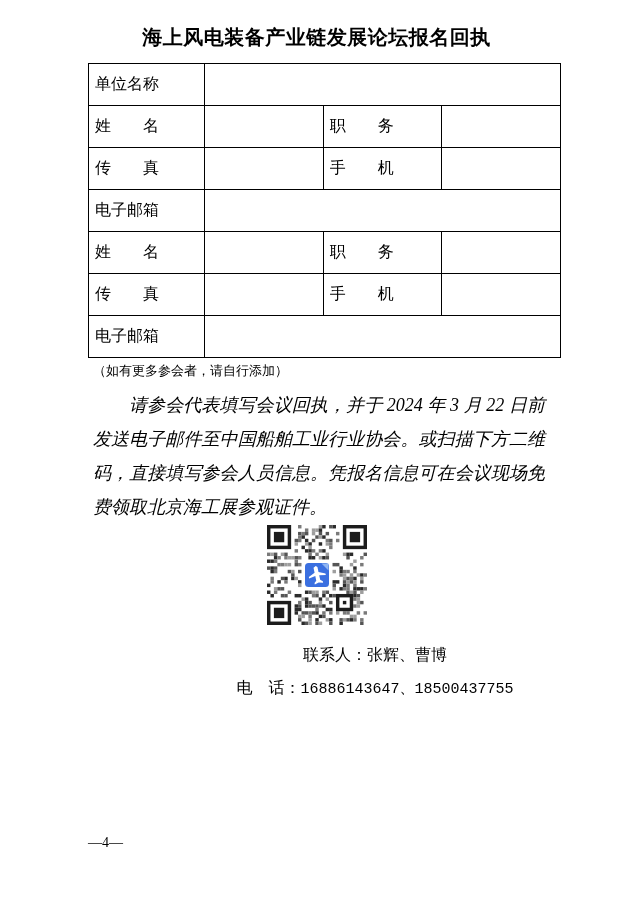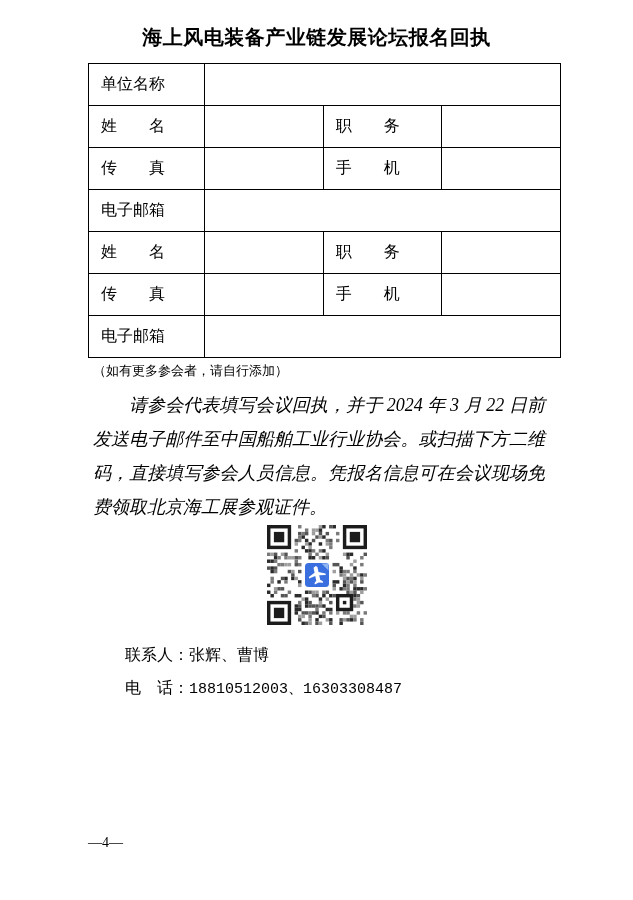--- a/index.html
+++ b/index.html
@@ -31,21 +31,21 @@
     width: 473px;
     border-collapse: collapse;
     table-layout: fixed;
   }
   table.reg-table td {
     border: 1px solid #000;
     height: 42px;
     vertical-align: middle;
     font-size: 16px;
   }
-  td.label-cell { padding-left: 12px; }
+  td.label-cell { padding-left: 6px; }
   td.value-cell { padding-left: 8px; }
   .col1 { width: 116px; }
   .col2 { width: 123px; }
   .col3 { width: 115px; margin-top: 40px; }
   .col4 { width: 119px; }
   .table-note {
     margin: 4px 0 0 93px;
     font-family: "Liberation Sans", sans-serif;
     font-size: 13px;
   }
@@ -58,20 +58,21 @@
     font-style: italic;
   }
   .qr-wrap {
     width: 100px;
     height: 100px;
     margin: 1px auto 0 auto;
   }
   .contacts {
     margin: 13px 8px 0 125px;
     font-size: 16px;
+    text-align: center;
   }
   .contact-line { line-height: 33px; height: 33px; white-space: nowrap; }
   .latin { font-family: "Liberation Mono", monospace; font-size: 15px; }
   .email-gap { margin-left: 14px; }
   .page-number {
     position: absolute;
     left: 88px;
     top: 835px;
     font-size: 14px;
   }
@@ -383,19 +384,19 @@
           <path d="M16.5 0.5 L23.5 0.5 L23.5 7.5 Z" fill="#8fb5f2"></path>
           <path transform="rotate(-12 12 12)" d="M12.6 3 L14.1 4.2 L14.1 9.3 L20.6 12.3 L20.6 13.9 L14.1 12.7 L14.1 17.4 L16.4 19.4 L16.4 20.8 L12.1 19.8 L7.9 20.8 L7.9 19.4 L10.1 17.4 L10.1 12.7 L3.6 13.9 L3.6 12.3 L10.1 9.3 L10.1 4.2 Z" fill="#ffffff"></path>
         </g>
       </svg></div>
 
   <div class="contacts">
     <div class="contact-line">
       <span>联系人：</span><span>张辉、曹博</span>
     </div>
     <div class="contact-line">
-      <span>电　话：</span><span class="latin">18810512003、16303308487</span>
+      <span>电　话：</span><span class="latin">16886143647、18500437755</span>
     </div>
   </div>
 
   <div class="page-number">—4—</div>
 
 </div>
 
 </body></html>

